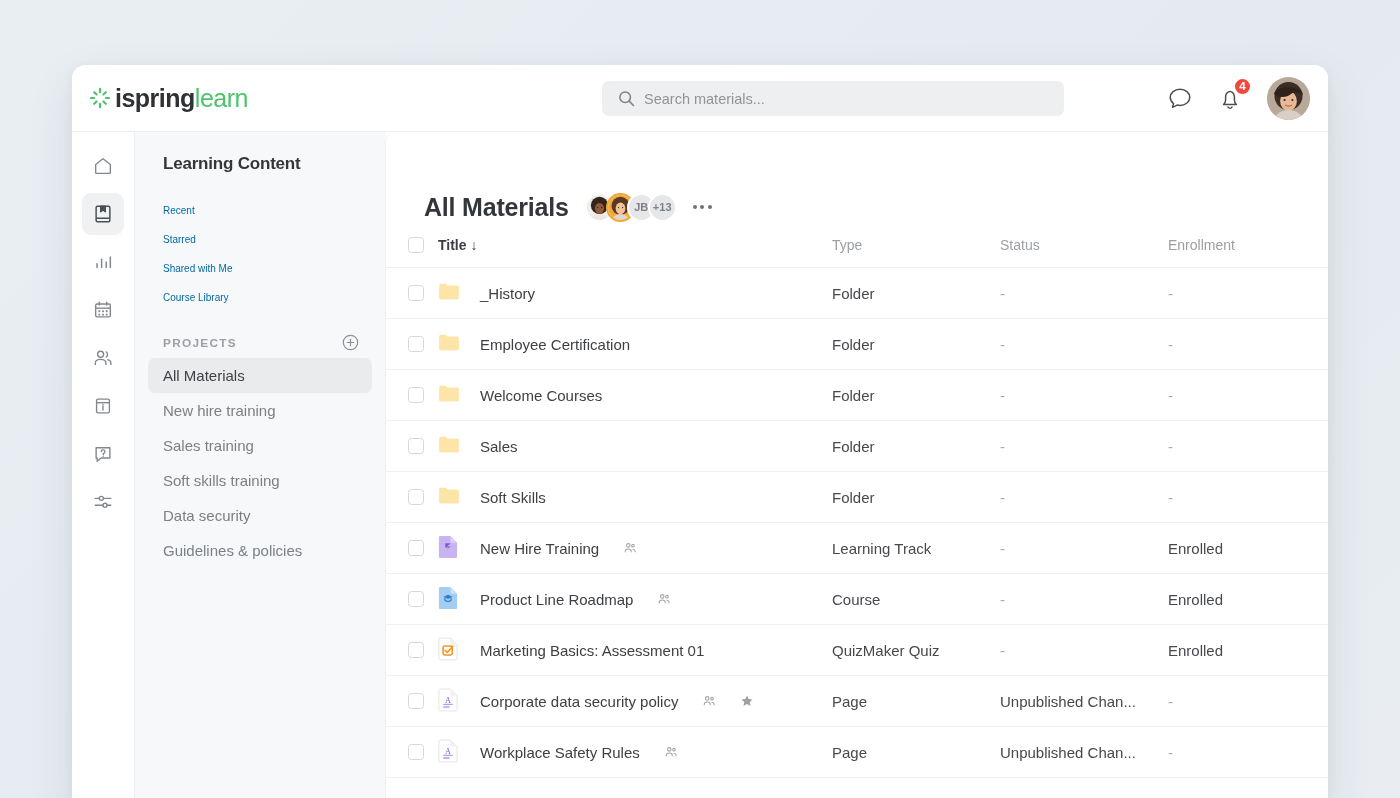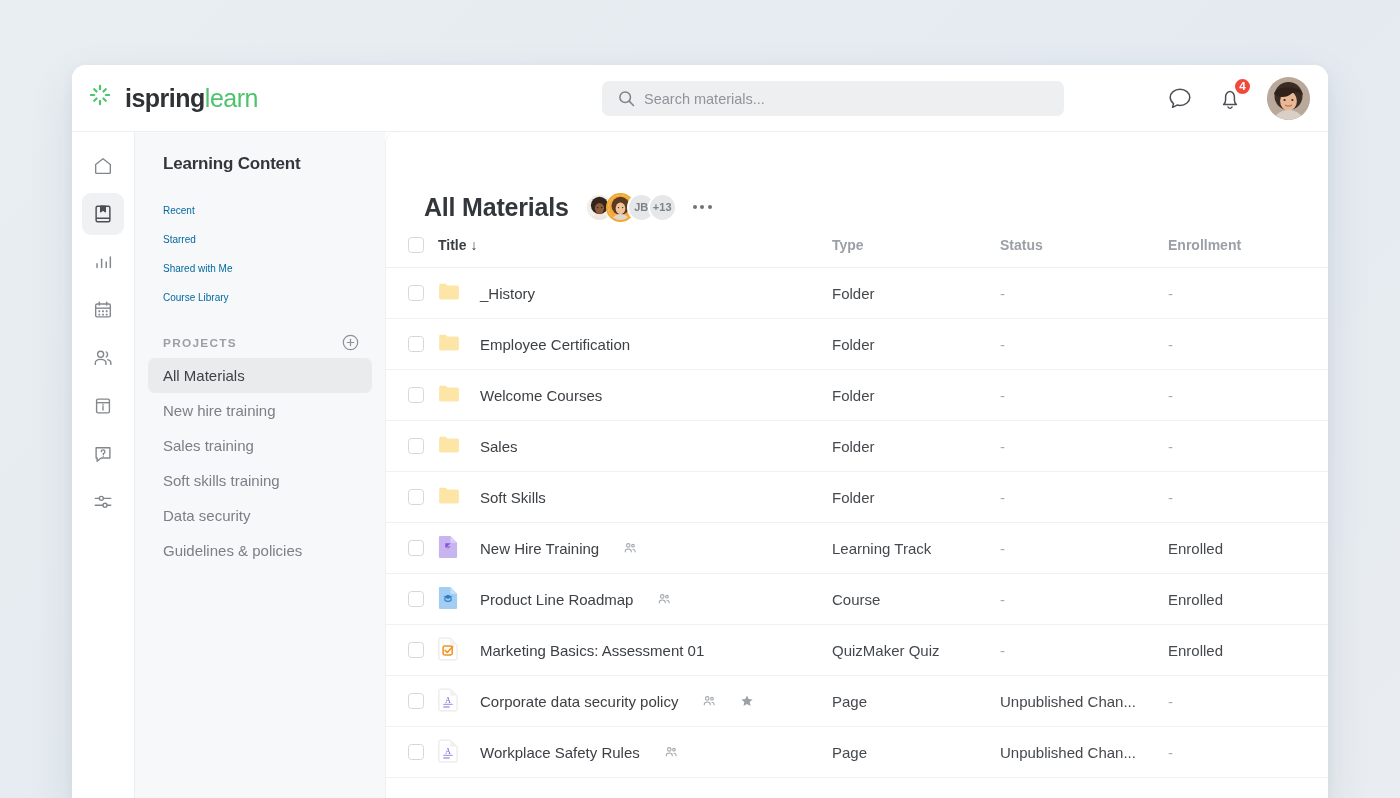--- a/index.html
+++ b/index.html
@@ -27,21 +27,21 @@
   }
 
   
   .topbar {
     position: relative;
     height: 67px;
     background: #fff;
     border-bottom: 1px solid #eceef1;
     display: flex; align-items: center;
   }
-  .logo { display: flex; margin-left: 17px; gap: 14px; }
+  .logo { display: flex; align-items: center; margin-left: 17px; gap: 4px; }
   .logo-mark { width: 22px; height: 22px; flex: 0 0 22px; }
   .logo-text {
     font-size: 25px; font-weight: bold; letter-spacing: -0.5px;
     color: #2f3235;
   }
   .logo-text .accent { color: #4cc46c; font-weight: normal; }
 
   .searchwrap {
     position: absolute; left: 530px; top: 16px;
     width: 462px; height: 35px;
@@ -166,21 +166,21 @@
     height: 40px; padding: 0 19px;
     border: 1px solid #dcdee1; border-radius: 7px;
     background: #fff; cursor: pointer;
     font-size: 15px; color: #494d52; font-family: inherit;
   }
 
   
   table { width: 100%; border-collapse: collapse; table-layout: fixed; }
   th, td { text-align: left; }
   thead th {
-    font-size: 14px; color: #9ba0a6; font-weight: bold;
+    font-size: 14px; color: #9ba0a6; font-weight: normal;
     padding: 0 0 14px 0;
     border-bottom: 1px solid #eeeff1;
   }
   thead th.title-th { color: #3a3e42; font-weight: bold; }
   .col-chk { width: 52px; padding-left: 22px; }
   .col-title { width: 394px; }
   .col-type { width: 168px; }
   .col-status { width: 168px; }
   .col-enroll { width: auto; }
   tbody td {

